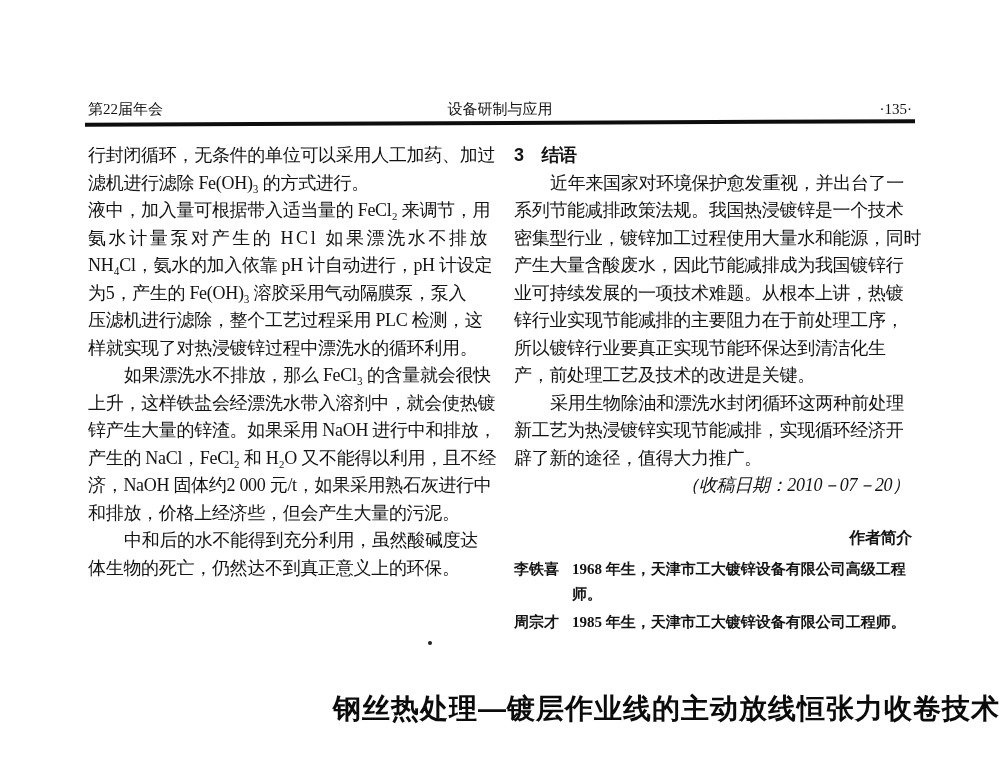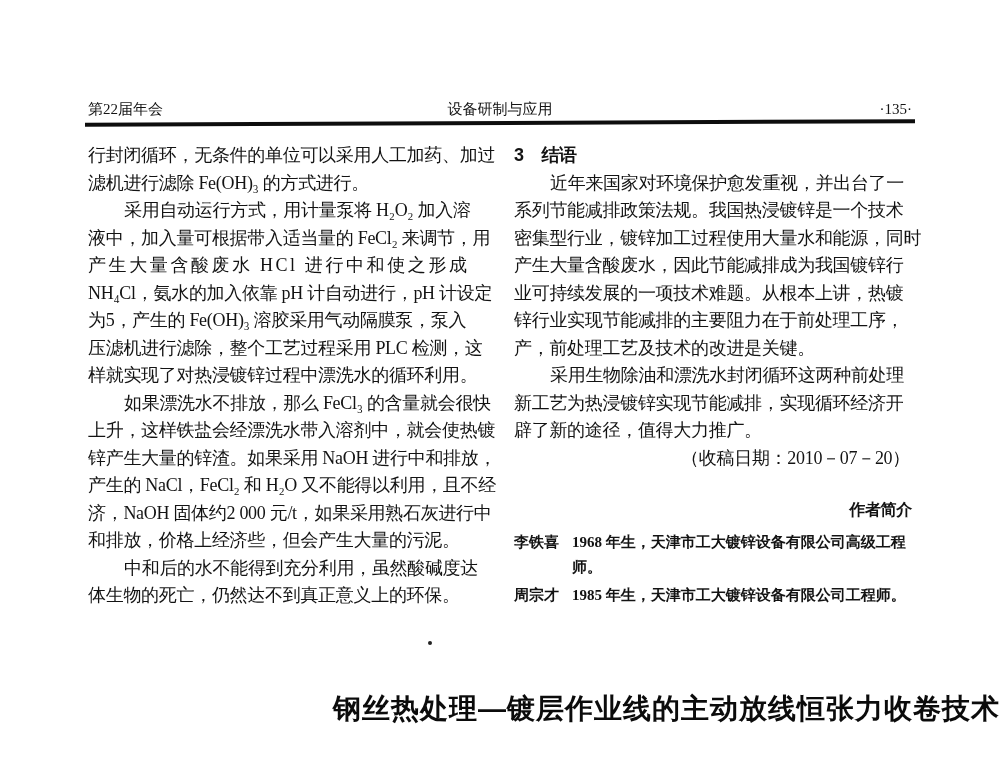--- a/index.html
+++ b/index.html
@@ -28,21 +28,21 @@
   .col { position: absolute; top: 142px; font-size: 18px; line-height: 27.5px;
          letter-spacing: -0.3px; color: #131313; }
   .col-left  { left: 88px;  width: 408px; }
   .col-right { left: 514px; width: 398px; }
   .ln { white-space: nowrap; }
   .ln.in { text-indent: 2em; }
   .ln.sp { letter-spacing: 2.6px; }
 
   .sec-head { font-weight: bold; font-family: "Liberation Sans", "DejaVu Sans", sans-serif;
               font-size: 18px; }
-  .date-line { text-align: right; padding-right: 2px; }
+  .date-line { text-align: right; padding-right: 2px; font-style: italic; }
 
   .authors-title { text-align: right; font-weight: bold; font-size: 16px;
                    margin-top: 24px; margin-bottom: 6px;
                    font-family: "Liberation Sans", "DejaVu Sans", sans-serif; }
   .author-entry { display: flex; font-size: 15px; line-height: 25px;
                   font-weight: bold; letter-spacing: 0; margin-top: 3px; }
   .author-name { flex: 0 0 58px; }
   .author-bio { flex: 1; white-space: normal; }
 
   .end-dot { position: absolute; left: 428px; top: 641px; width: 4px; height: 4px;
@@ -62,23 +62,22 @@
   <div class="hdr">
     <span>第22届年会</span>
     <span class="c">设备研制与应用</span>
     <span>·135·</span>
   </div>
   <div class="rule"></div>
 
   <div class="col col-left">
     <div class="ln">行封闭循环，无条件的单位可以采用人工加药、加过</div>
     <div class="ln">滤机进行滤除 Fe(OH)₃ 的方式进行。</div>
-    <div class="ln in">采用自动运行方式，用计量泵将 H₂O₂ 加入溶</div>
     <div class="ln">液中，加入量可根据带入适当量的 FeCl₂ 来调节，用</div>
-    <div class="ln sp">产生大量含酸废水 HCl 进行中和使之形成</div>
+    <div class="ln sp">氨水计量泵对产生的 HCl 如果漂洗水不排放</div>
     <div class="ln">NH₄Cl，氨水的加入依靠 pH 计自动进行，pH 计设定</div>
     <div class="ln">为5，产生的 Fe(OH)₃ 溶胶采用气动隔膜泵，泵入</div>
     <div class="ln">压滤机进行滤除，整个工艺过程采用 PLC 检测，这</div>
     <div class="ln">样就实现了对热浸镀锌过程中漂洗水的循环利用。</div>
     <div class="ln in">如果漂洗水不排放，那么 FeCl₃ 的含量就会很快</div>
     <div class="ln">上升，这样铁盐会经漂洗水带入溶剂中，就会使热镀</div>
     <div class="ln">锌产生大量的锌渣。如果采用 NaOH 进行中和排放，</div>
     <div class="ln">产生的 NaCl，FeCl₂ 和 H₂O 又不能得以利用，且不经</div>
     <div class="ln">济，NaOH 固体约2 000 元/t，如果采用熟石灰进行中</div>
     <div class="ln">和排放，价格上经济些，但会产生大量的污泥。</div>
@@ -89,20 +88,21 @@
   <div class="end-dot"></div>
 
   <div class="col col-right">
     <div class="ln sec-head">3　结语</div>
     <div class="ln in">近年来国家对环境保护愈发重视，并出台了一</div>
     <div class="ln">系列节能减排政策法规。我国热浸镀锌是一个技术</div>
     <div class="ln">密集型行业，镀锌加工过程使用大量水和能源，同时</div>
     <div class="ln">产生大量含酸废水，因此节能减排成为我国镀锌行</div>
     <div class="ln">业可持续发展的一项技术难题。从根本上讲，热镀</div>
     <div class="ln">锌行业实现节能减排的主要阻力在于前处理工序，</div>
+    <div class="ln">所以镀锌行业要真正实现节能环保达到清洁化生</div>
     <div class="ln">产，前处理工艺及技术的改进是关键。</div>
     <div class="ln in">采用生物除油和漂洗水封闭循环这两种前处理</div>
     <div class="ln">新工艺为热浸镀锌实现节能减排，实现循环经济开</div>
     <div class="ln">辟了新的途径，值得大力推广。</div>
     <div class="ln date-line">（收稿日期：2010－07－20）</div>
 
     <div class="authors-title">作者简介</div>
     <div class="author-entry">
       <span class="author-name">李铁喜</span>
       <div class="author-bio">1968 年生，天津市工大镀锌设备有限公司高级工程师。</div>

